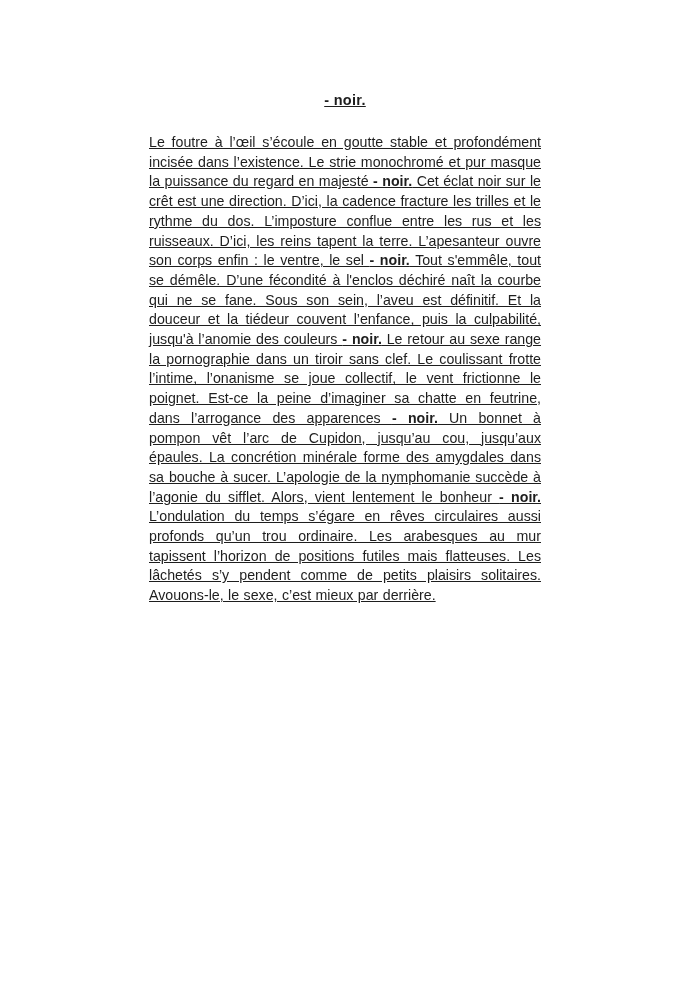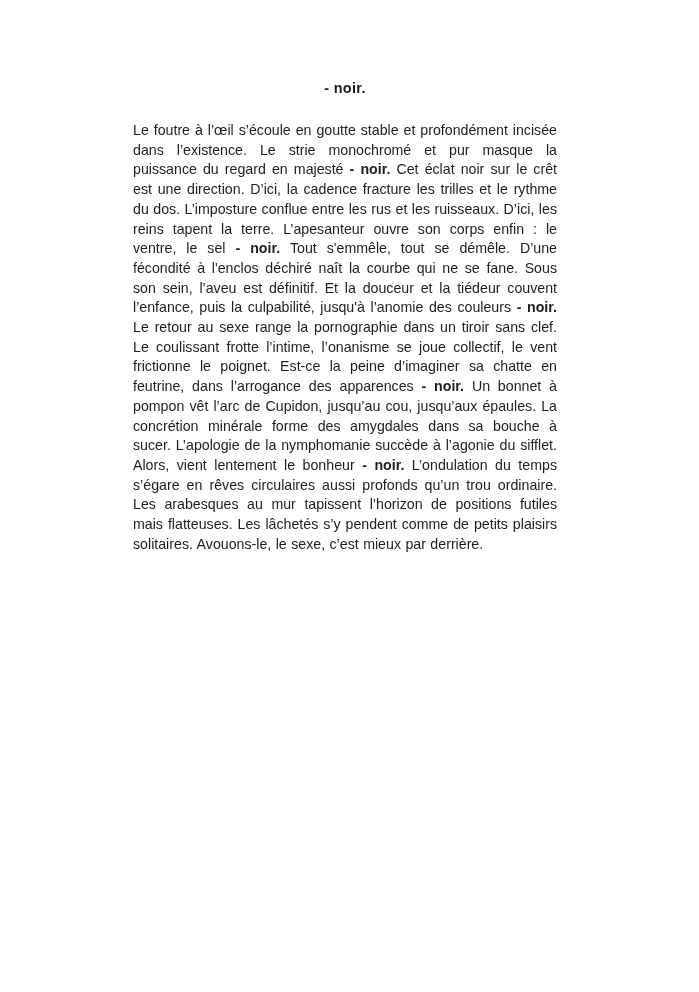--- a/index.html
+++ b/index.html
@@ -11,36 +11,37 @@
     width: 699px;
     height: 992px;
     position: relative;
     font-family: "Liberation Sans", "DejaVu Sans", sans-serif;
     color: #1e1e1e;
     overflow: hidden;
   }
   .page {
     position: absolute;
     left: 133px;
-    top: 80px;
+    top: 92px;
     width: 424px;
+    text-decoration: underline;
   }
   .doc-title {
     font-size: 14.5px;
     font-weight: bold;
     text-align: center;
     letter-spacing: 0.3px;
     margin: 0 0 25px 0;
     color: #1e1e1e;
   }
   .doc-paragraph {
     font-size: 14.2px;
     line-height: 19.7px;
     text-align: justify;
-    margin: 0;
+    margin: 16px;
     color: #1e1e1e;
     word-spacing: 0.5px;
   }
   .doc-paragraph .bold {
     font-weight: bold;
   }
 </style>
 </head>
 <body>
 

